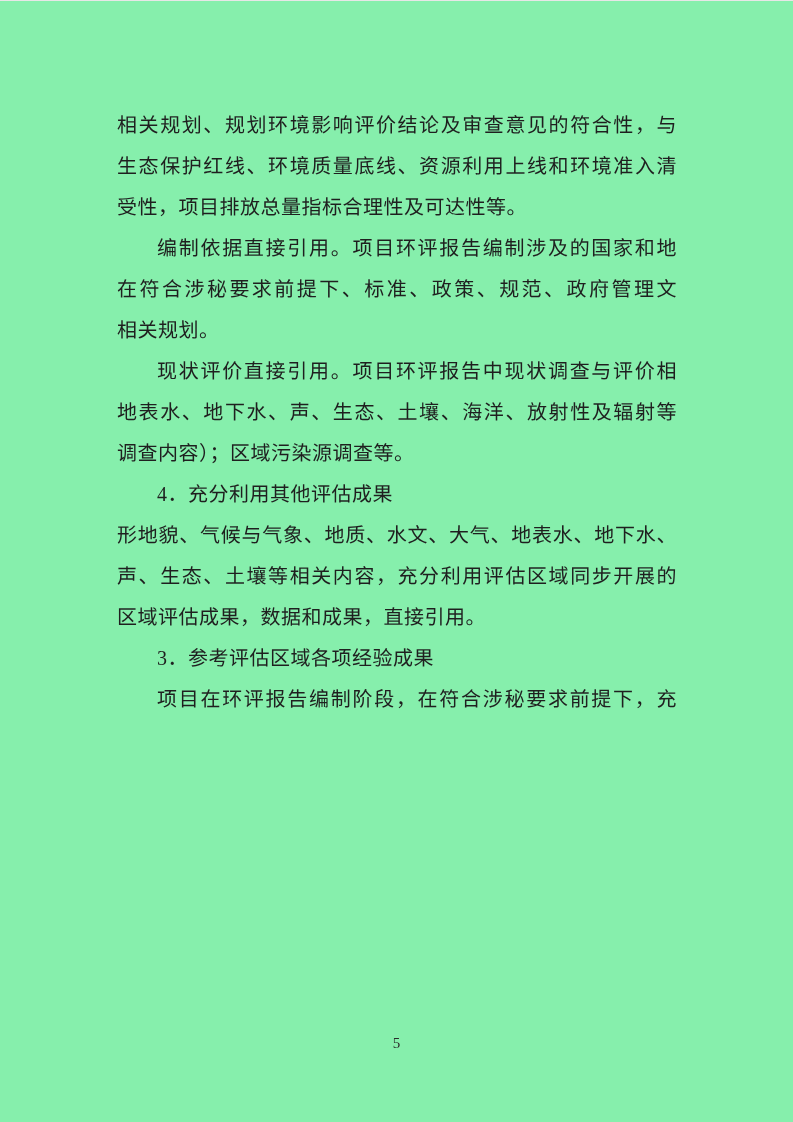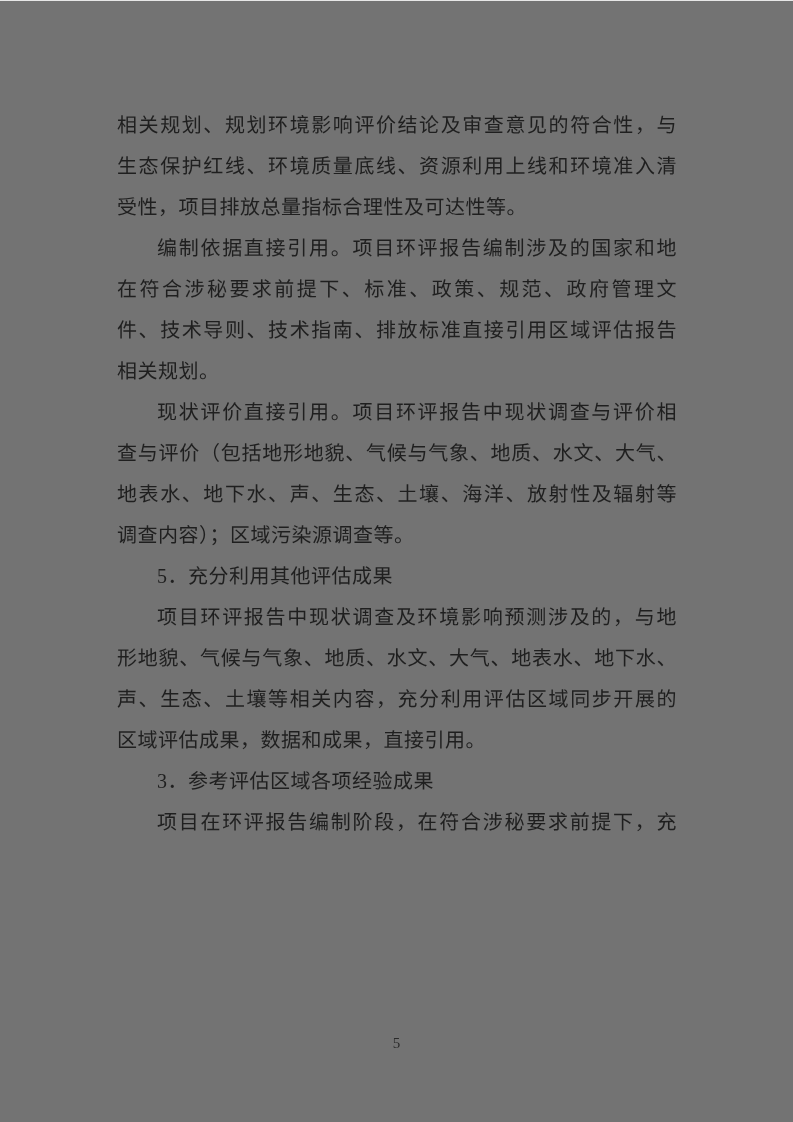--- a/index.html
+++ b/index.html
@@ -4,21 +4,21 @@
 <style>
   html, body {
     margin: 0;
     padding: 0;
     background: #ffffff;
   }
   .page {
     position: relative;
     width: 793px;
     height: 1122px;
-    background: #737373;
+    background: #86efac;
     border-top: 1px solid #e7e7e7;
     box-sizing: border-box;
     font-family: "Liberation Serif", "DejaVu Serif", serif;
     color: #1f1f1f;
     overflow: hidden;
   }
   .text-block {
     position: absolute;
     left: 117px;
     top: 104px;
@@ -54,28 +54,25 @@
 </head>
 <body>
 
 <div class="page">
   <div class="text-block">
       <div class="line">相关规划、规划环境影响评价结论及审查意见的符合性，与</div>
       <div class="line">生态保护红线、环境质量底线、资源利用上线和环境准入清</div>
       <div class="line end">受性，项目排放总量指标合理性及可达性等。</div>
       <div class="line indent">编制依据直接引用。项目环评报告编制涉及的国家和地</div>
       <div class="line">在符合涉秘要求前提下、标准、政策、规范、政府管理文</div>
-      <div class="line">件、技术导则、技术指南、排放标准直接引用区域评估报告</div>
       <div class="line end">相关规划。</div>
       <div class="line indent">现状评价直接引用。项目环评报告中现状调查与评价相</div>
-      <div class="line">查与评价（包括地形地貌、气候与气象、地质、水文、大气、</div>
       <div class="line">地表水、地下水、声、生态、土壤、海洋、放射性及辐射等</div>
       <div class="line end">调查内容）；区域污染源调查等。</div>
-      <div class="line indent end">5．充分利用其他评估成果</div>
-      <div class="line indent">项目环评报告中现状调查及环境影响预测涉及的，与地</div>
+      <div class="line indent end">4．充分利用其他评估成果</div>
       <div class="line">形地貌、气候与气象、地质、水文、大气、地表水、地下水、</div>
       <div class="line">声、生态、土壤等相关内容，充分利用评估区域同步开展的</div>
       <div class="line end">区域评估成果，数据和成果，直接引用。</div>
       <div class="line indent end">3．参考评估区域各项经验成果</div>
       <div class="line indent">项目在环评报告编制阶段，在符合涉秘要求前提下，充</div>
     </div>
   <div class="page-number">5</div>
 </div>
 
 </body></html>

